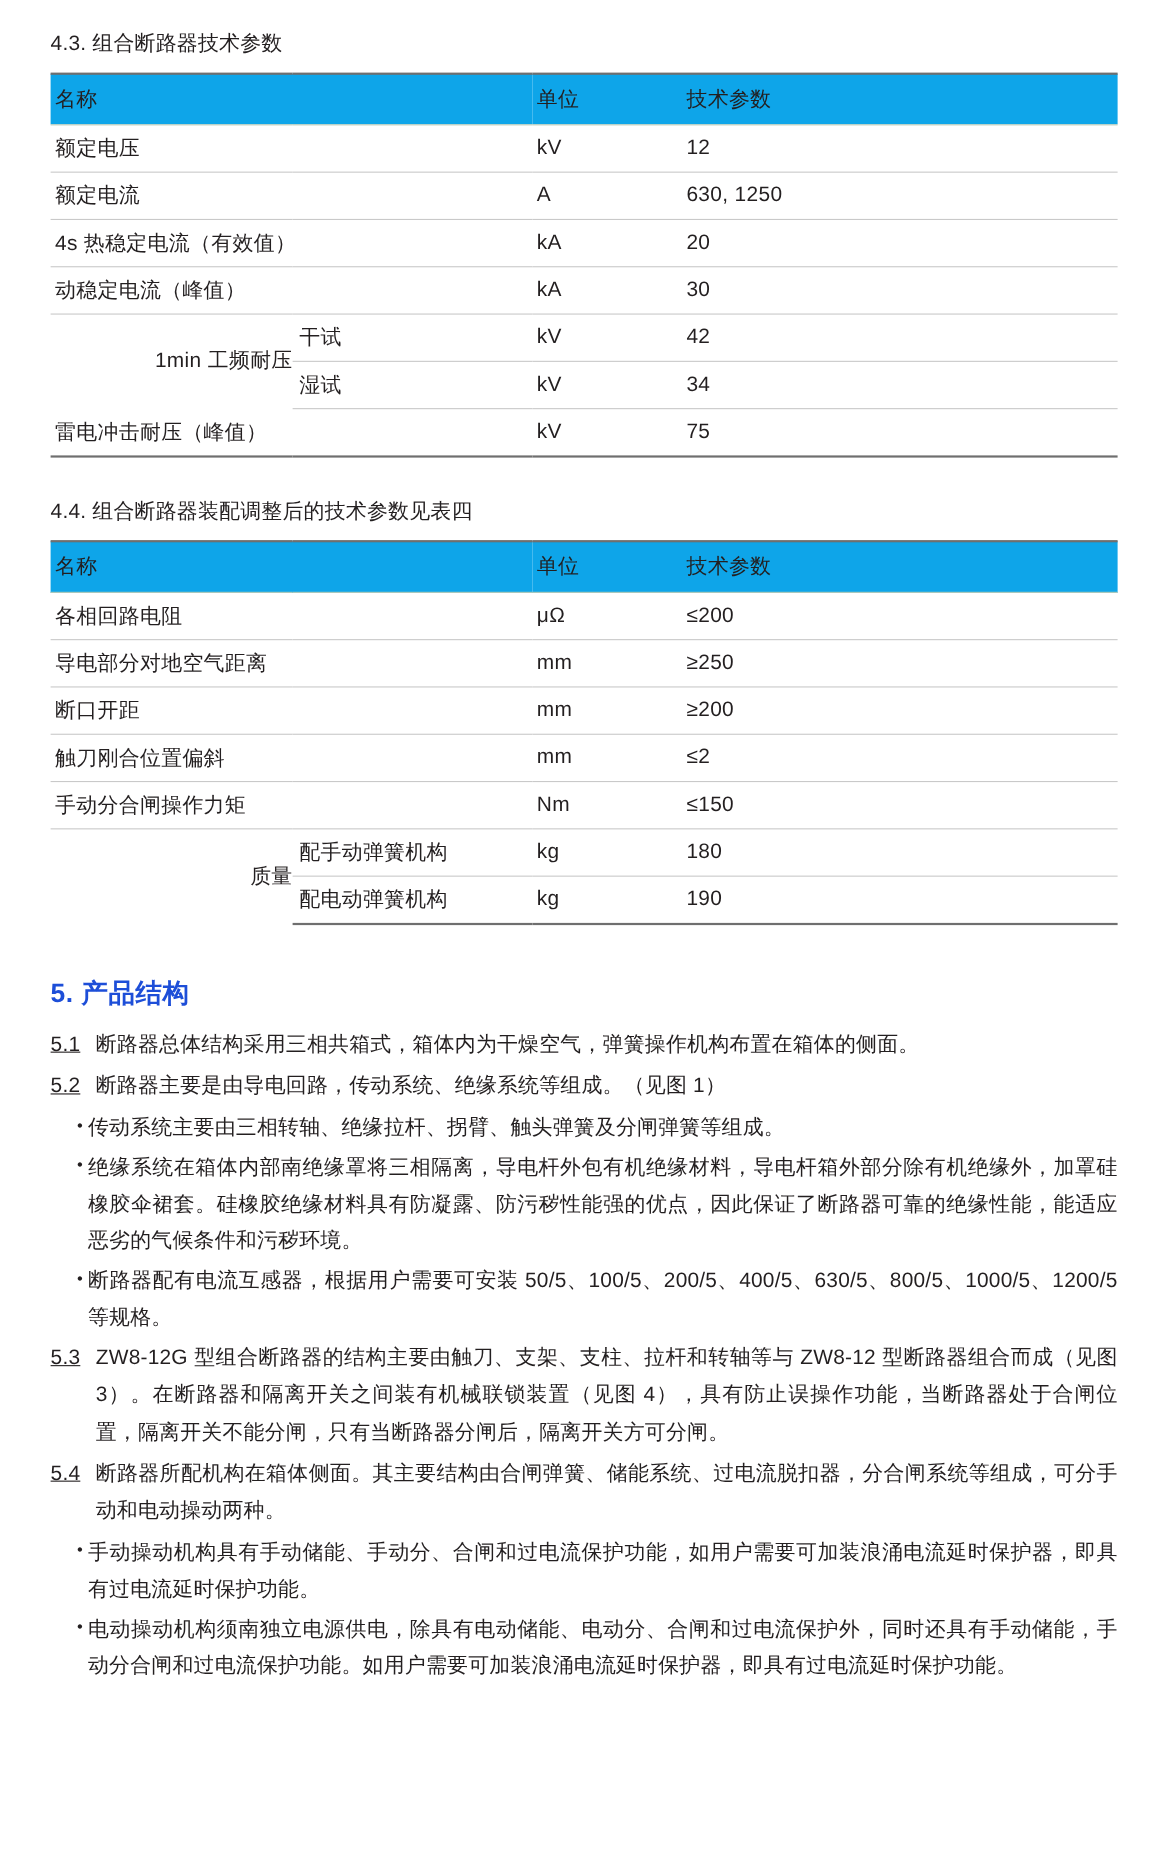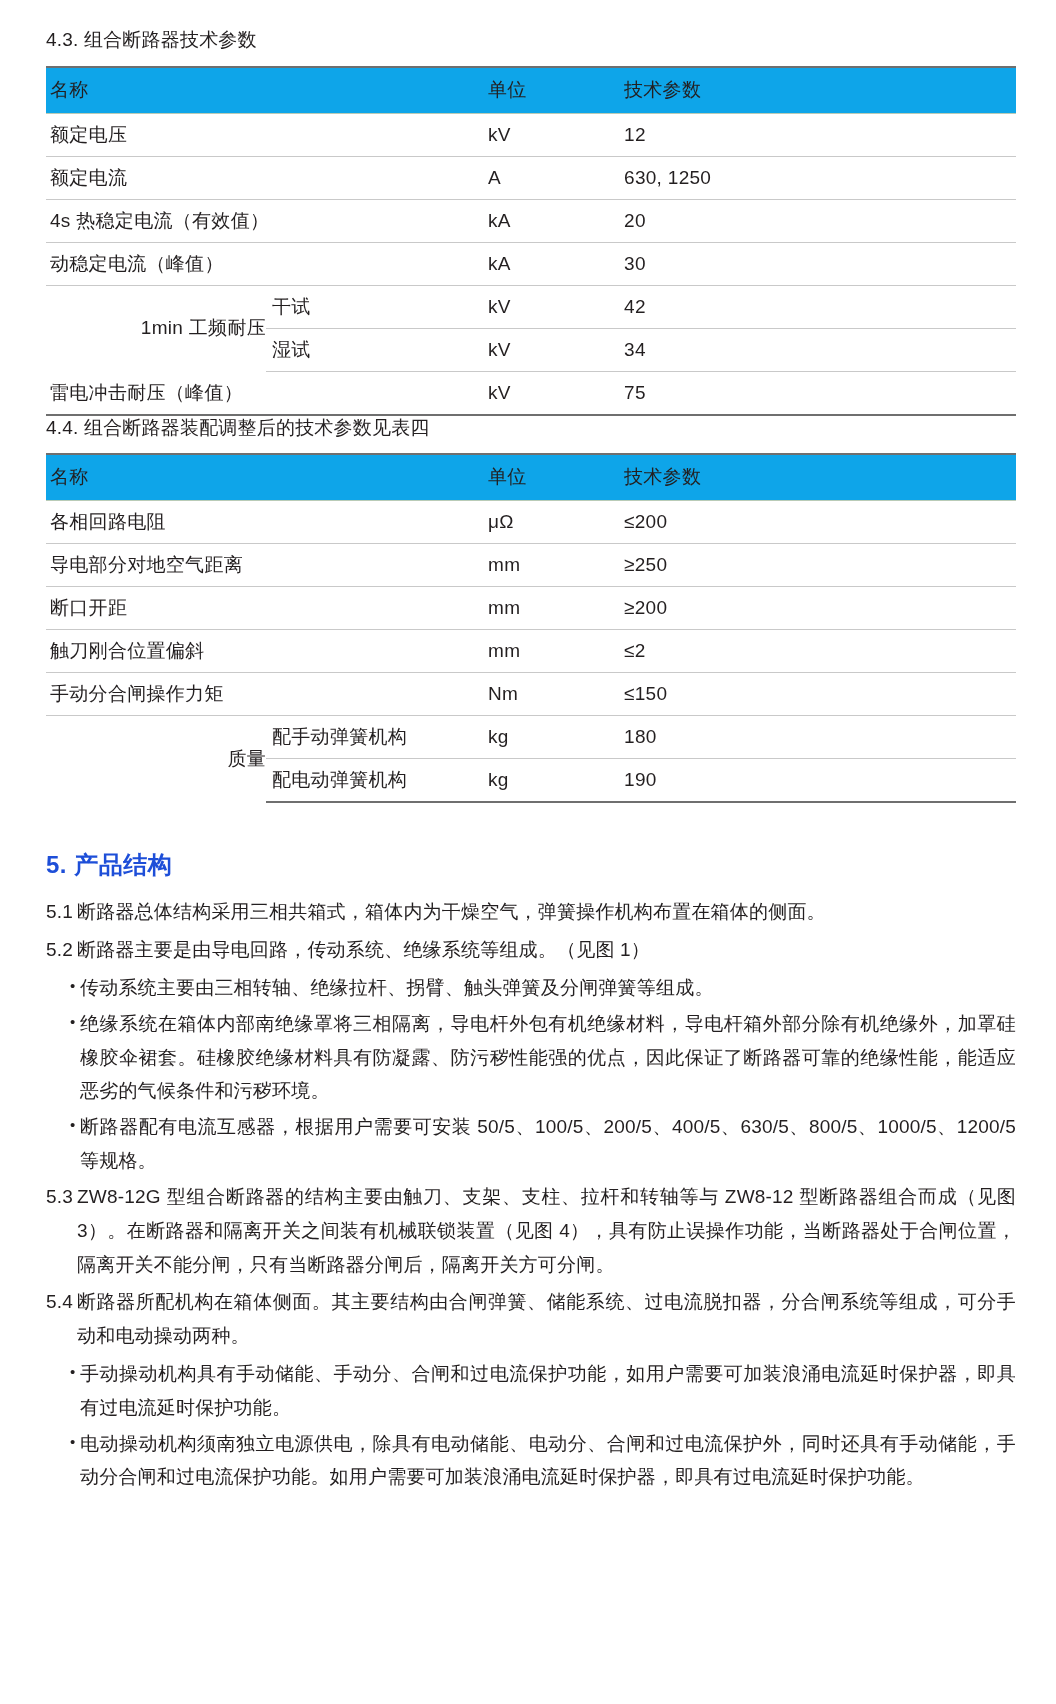--- a/index.html
+++ b/index.html
@@ -23,21 +23,21 @@
   }
 
   
   .sub-heading {
     font-size: 19px;
     line-height: 1.3;
     color: #231f20;
     letter-spacing: 0.2px;
     margin: 0 0 13px 0;
   }
-  .sub-heading.second { }
+  .sub-heading.second { margin-top: 38px; }
 
   
   table.spec {
     width: 100%;
     border-collapse: collapse;
     table-layout: fixed;
     font-size: 19px;
   }
   table.spec .c-name   { width: 220px; }
   table.spec .c-sub    { width: 218px; }
@@ -82,22 +82,23 @@
   .para {
     font-size: 19px;
     line-height: 1.78;
     margin: 0 0 4px 0;
     letter-spacing: 0.2px;
     display: flex;
     align-items: flex-start;
   }
   .para .num {
     flex: 0 0 auto;
-    padding-right: 4px;
+    padding-right: 14px;
     white-space: nowrap;
+    text-decoration: underline;
   }
   .para .txt {
     flex: 1 1 auto;
     text-align: justify;
     text-justify: inter-character;
   }
   .bullet {
     font-size: 19px;
     line-height: 1.78;
     margin: 0 0 2px 0;

